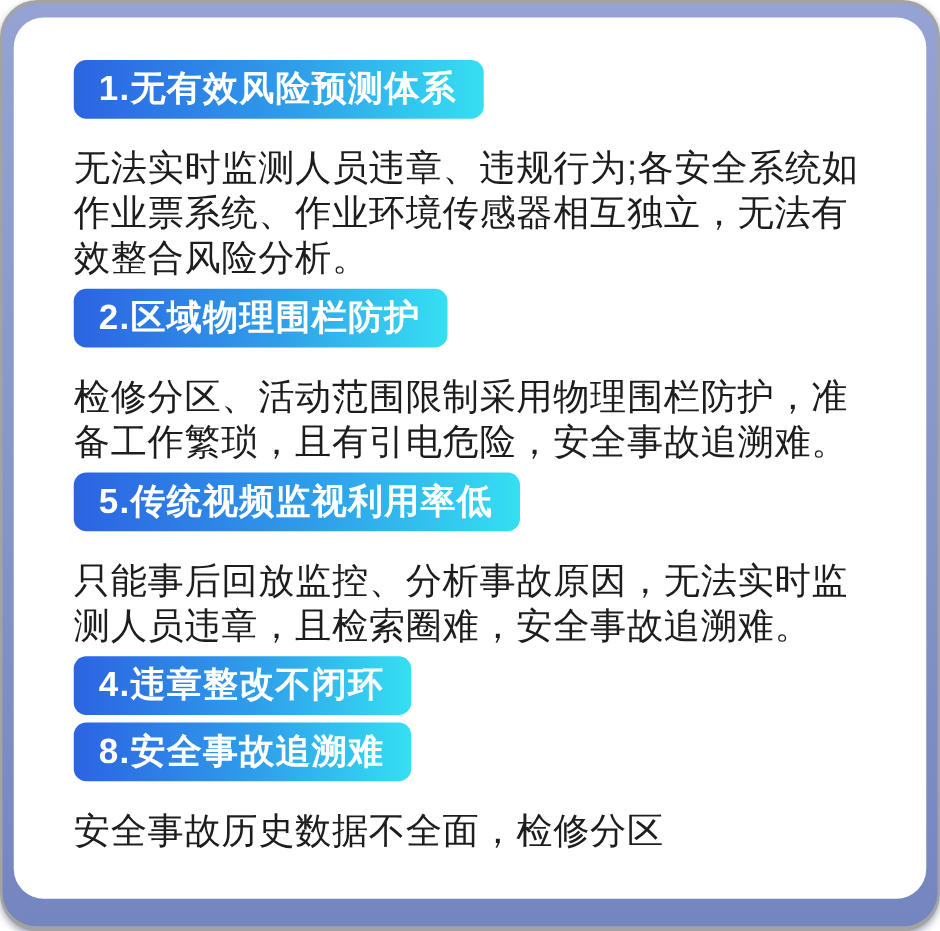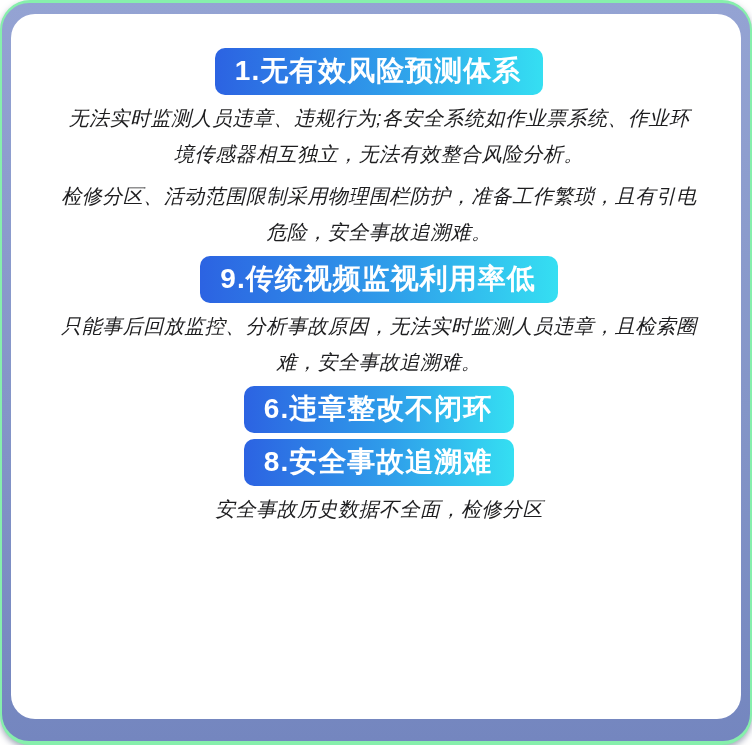--- a/index.html
+++ b/index.html
@@ -12,23 +12,22 @@
     position: relative;
     width: 752px;
     height: 745px;
     overflow: hidden;
   }
   
   .frame {
     position: absolute;
     inset: 0;
     border-radius: 30px;
-    background: #86efac;
+    background: #a3a3a3;
     box-shadow: 0 3px 6px rgba(90, 100, 130, 0.55);
-    text-align: center;
   }
   
   .band {
     position: absolute;
     top: 3px; left: 2px; right: 2px; bottom: 4px;
     border-radius: 27px;
     background: linear-gradient(180deg, #94a3d3 0%, #8495c8 55%, #7486bf 100%);
   }
   
   .card {
@@ -45,54 +44,54 @@
     background: linear-gradient(90deg, #2c63e2 0%, #2f9fea 55%, #35dff2 100%);
     color: #ffffff;
     font-size: 28px;
     font-weight: 700;
     line-height: 31px;
     padding: 7px 22px 9px 20px;
     border-radius: 10px;
     letter-spacing: 1px;
   }
   .body-text {
-    margin: 5px 0 0 0;
-    font-size: 20px;
+    margin: 22px 0 0 0;
+    font-size: 29px;
     line-height: 36px;
     color: #1d1d1f;
     font-weight: 500;
     letter-spacing: 0.5px;
     max-width: 650px;
-    font-style: italic;
   }
 </style>
 </head>
 <body>
 
 <div class="stage">
   <div class="frame">
     <div class="band">
       <div class="card">
 
         <div class="section">
           <div class="badge">1.无有效风险预测体系</div>
           <p class="body-text">无法实时监测人员违章、违规行为;各安全系统如作业票系统、作业环境传感器相互独立，无法有效整合风险分析。</p>
         </div>
 
         <div class="section">
+          <div class="badge">2.区域物理围栏防护</div>
           <p class="body-text">检修分区、活动范围限制采用物理围栏防护，准备工作繁琐，且有引电危险，安全事故追溯难。</p>
         </div>
 
         <div class="section">
-          <div class="badge">9.传统视频监视利用率低</div>
+          <div class="badge">5.传统视频监视利用率低</div>
           <p class="body-text">只能事后回放监控、分析事故原因，无法实时监测人员违章，且检索圈难，安全事故追溯难。</p>
         </div>
 
         <div class="section">
-          <div class="badge">6.违章整改不闭环</div>
+          <div class="badge">4.违章整改不闭环</div>
         </div>
 
         <div class="section">
           <div class="badge">8.安全事故追溯难</div>
           <p class="body-text">安全事故历史数据不全面，检修分区</p>
         </div>
 
       </div>
     </div>
   </div>

